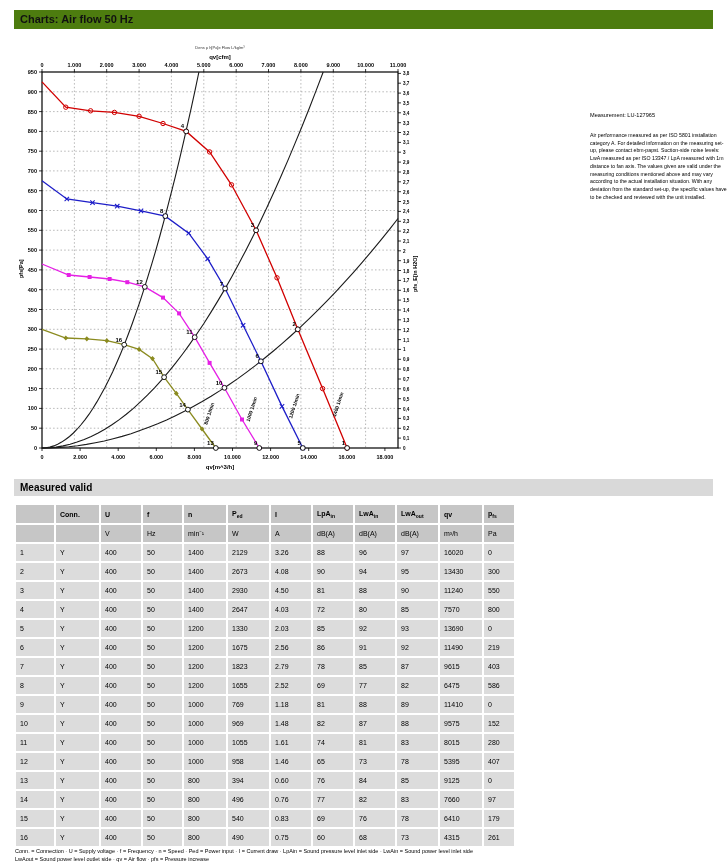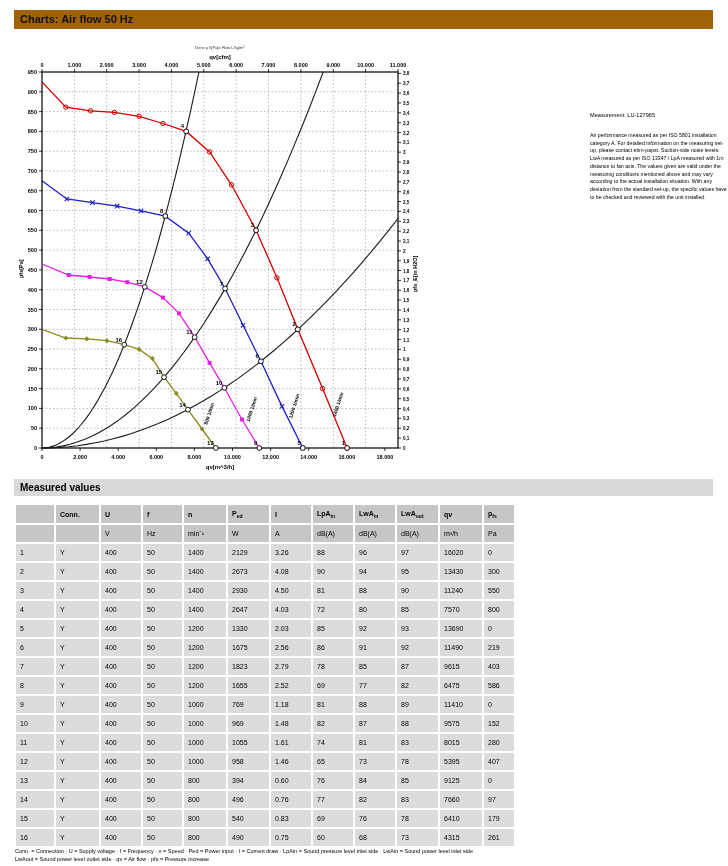--- a/index.html
+++ b/index.html
@@ -1,19 +1,19 @@
 <!DOCTYPE html>
 <html><head>
 <meta charset="utf-8">
 <style>
   html,body{margin:0;padding:0;background:#fff;}
   #page{position:relative;width:728px;height:866px;background:#fff;overflow:hidden;
         font-family:"Liberation Sans",sans-serif;color:#000;}
   .header-bar{position:absolute;left:14px;top:10px;width:699px;height:19px;
-        background:#a16207;}
+        background:#4d7c0f;}
   .header-bar .title{font-size:11px;font-weight:bold;line-height:19px;padding-left:6px;color:#111;}
   .measure-block{position:absolute;left:590px;top:112px;width:137px;}
   .measure-title{font-size:5.6px;margin-bottom:14px;}
   .measure-body{font-size:5.2px;line-height:7.7px;}
   .section-bar{position:absolute;left:14px;top:479px;width:699px;height:17px;background:#d9d9d9;}
   .section-bar .title{font-size:10px;font-weight:bold;line-height:17px;padding-left:6px;}
   #chart-wrap{position:absolute;left:0;top:36px;width:500px;height:450px;}
   svg{display:block;}
   svg text{font-family:"Liberation Sans",sans-serif;fill:#000;}
   .grid{stroke:#9a9a9a;stroke-width:0.7;stroke-dasharray:1.5,2.2;fill:none;}
@@ -360,21 +360,21 @@
         </g>
       </svg>
   </div>
 
   <div class="measure-block">
     <div class="measure-title">Measurement: LU-127965</div>
     <div class="measure-body">Air performance measured as per ISO 5801 installation category A. For detailed information on the measuring set-up, please contact ebm-papst. Suction-side noise levels: LwA measured as per ISO 13347 / LpA measured with 1m distance to fan axis. The values given are valid under the measuring conditions mentioned above and may vary according to the actual installation situation. With any deviation from the standard set-up, the specific values have to be checked and reviewed with the unit installed.</div>
   </div>
 
   <div class="section-bar">
-    <div class="title">Measured values</div>
+    <div class="title">Measured valid</div>
   </div>
 
   <table id="mv-table">
     <colgroup id="mv-cols">
         <col style="width: 38px;">
         <col style="width: 43px;">
         <col style="width: 40px;">
         <col style="width: 39px;">
         <col style="width: 42px;">
         <col style="width: 41px;">

